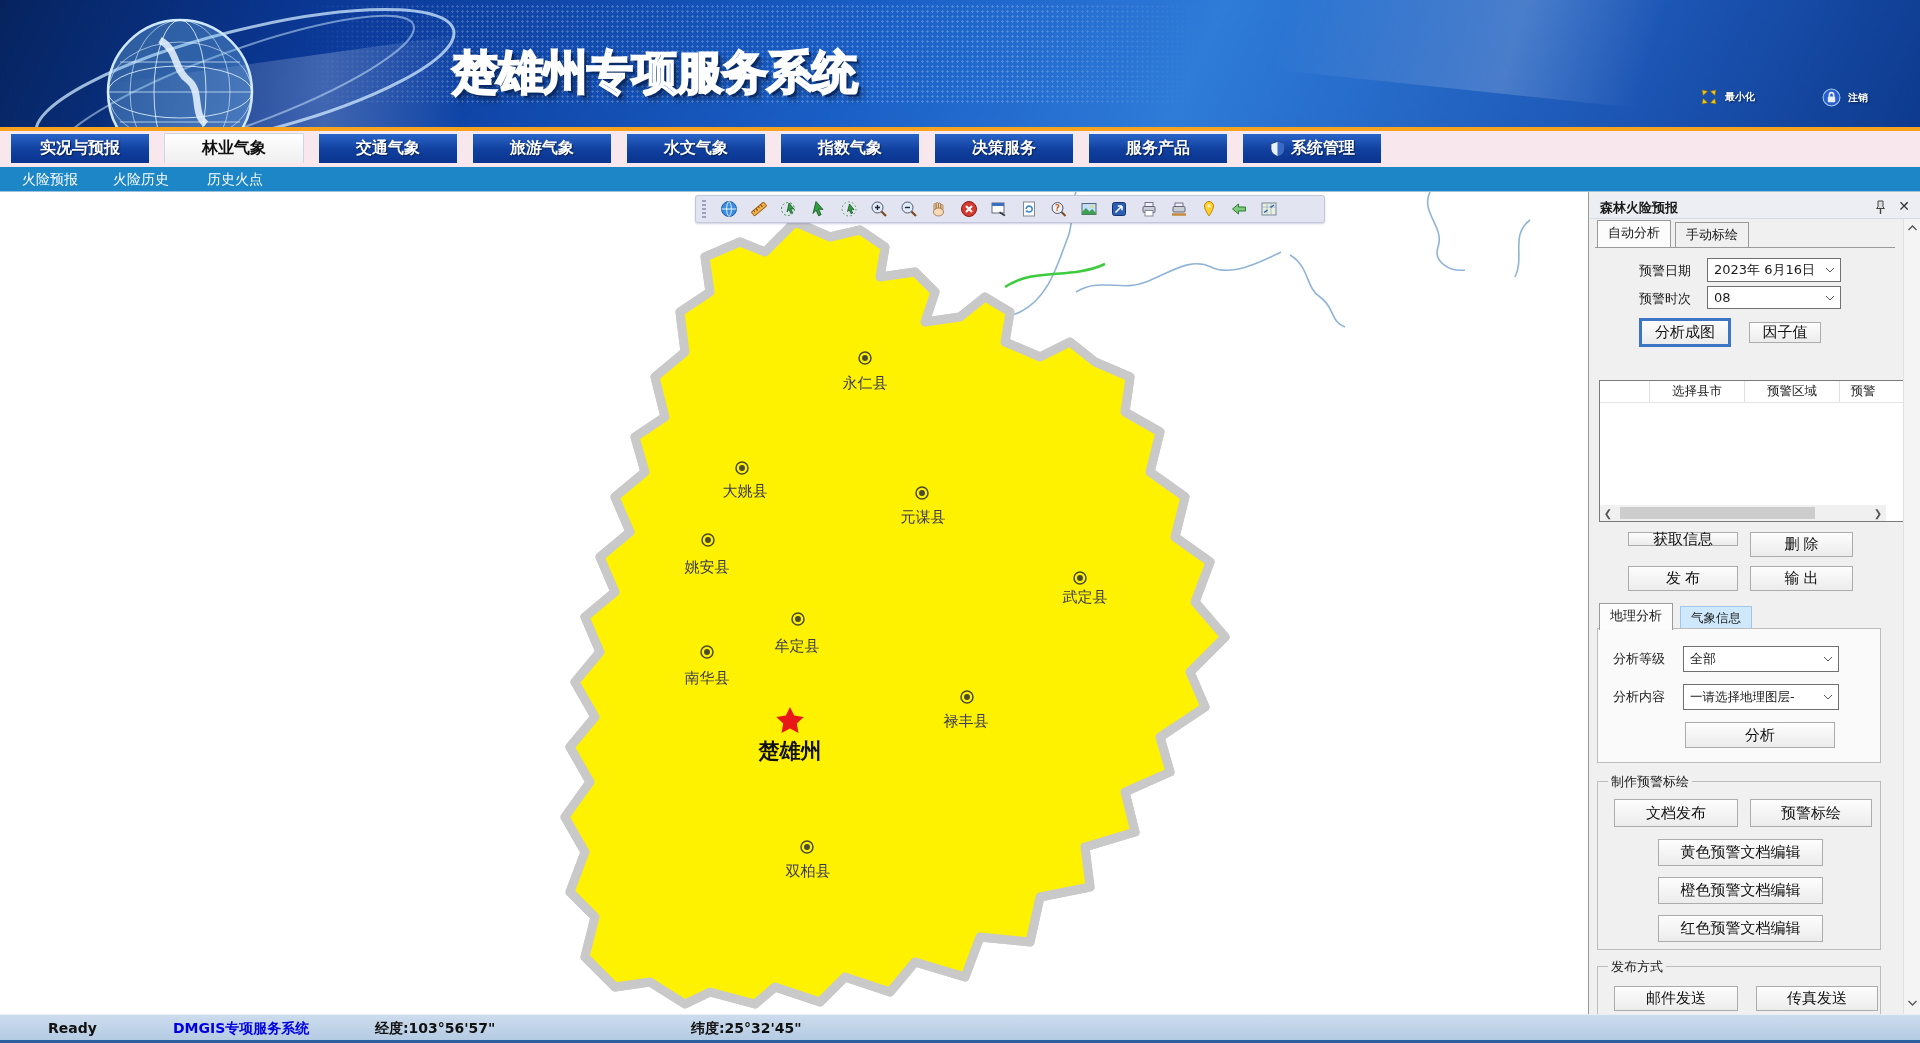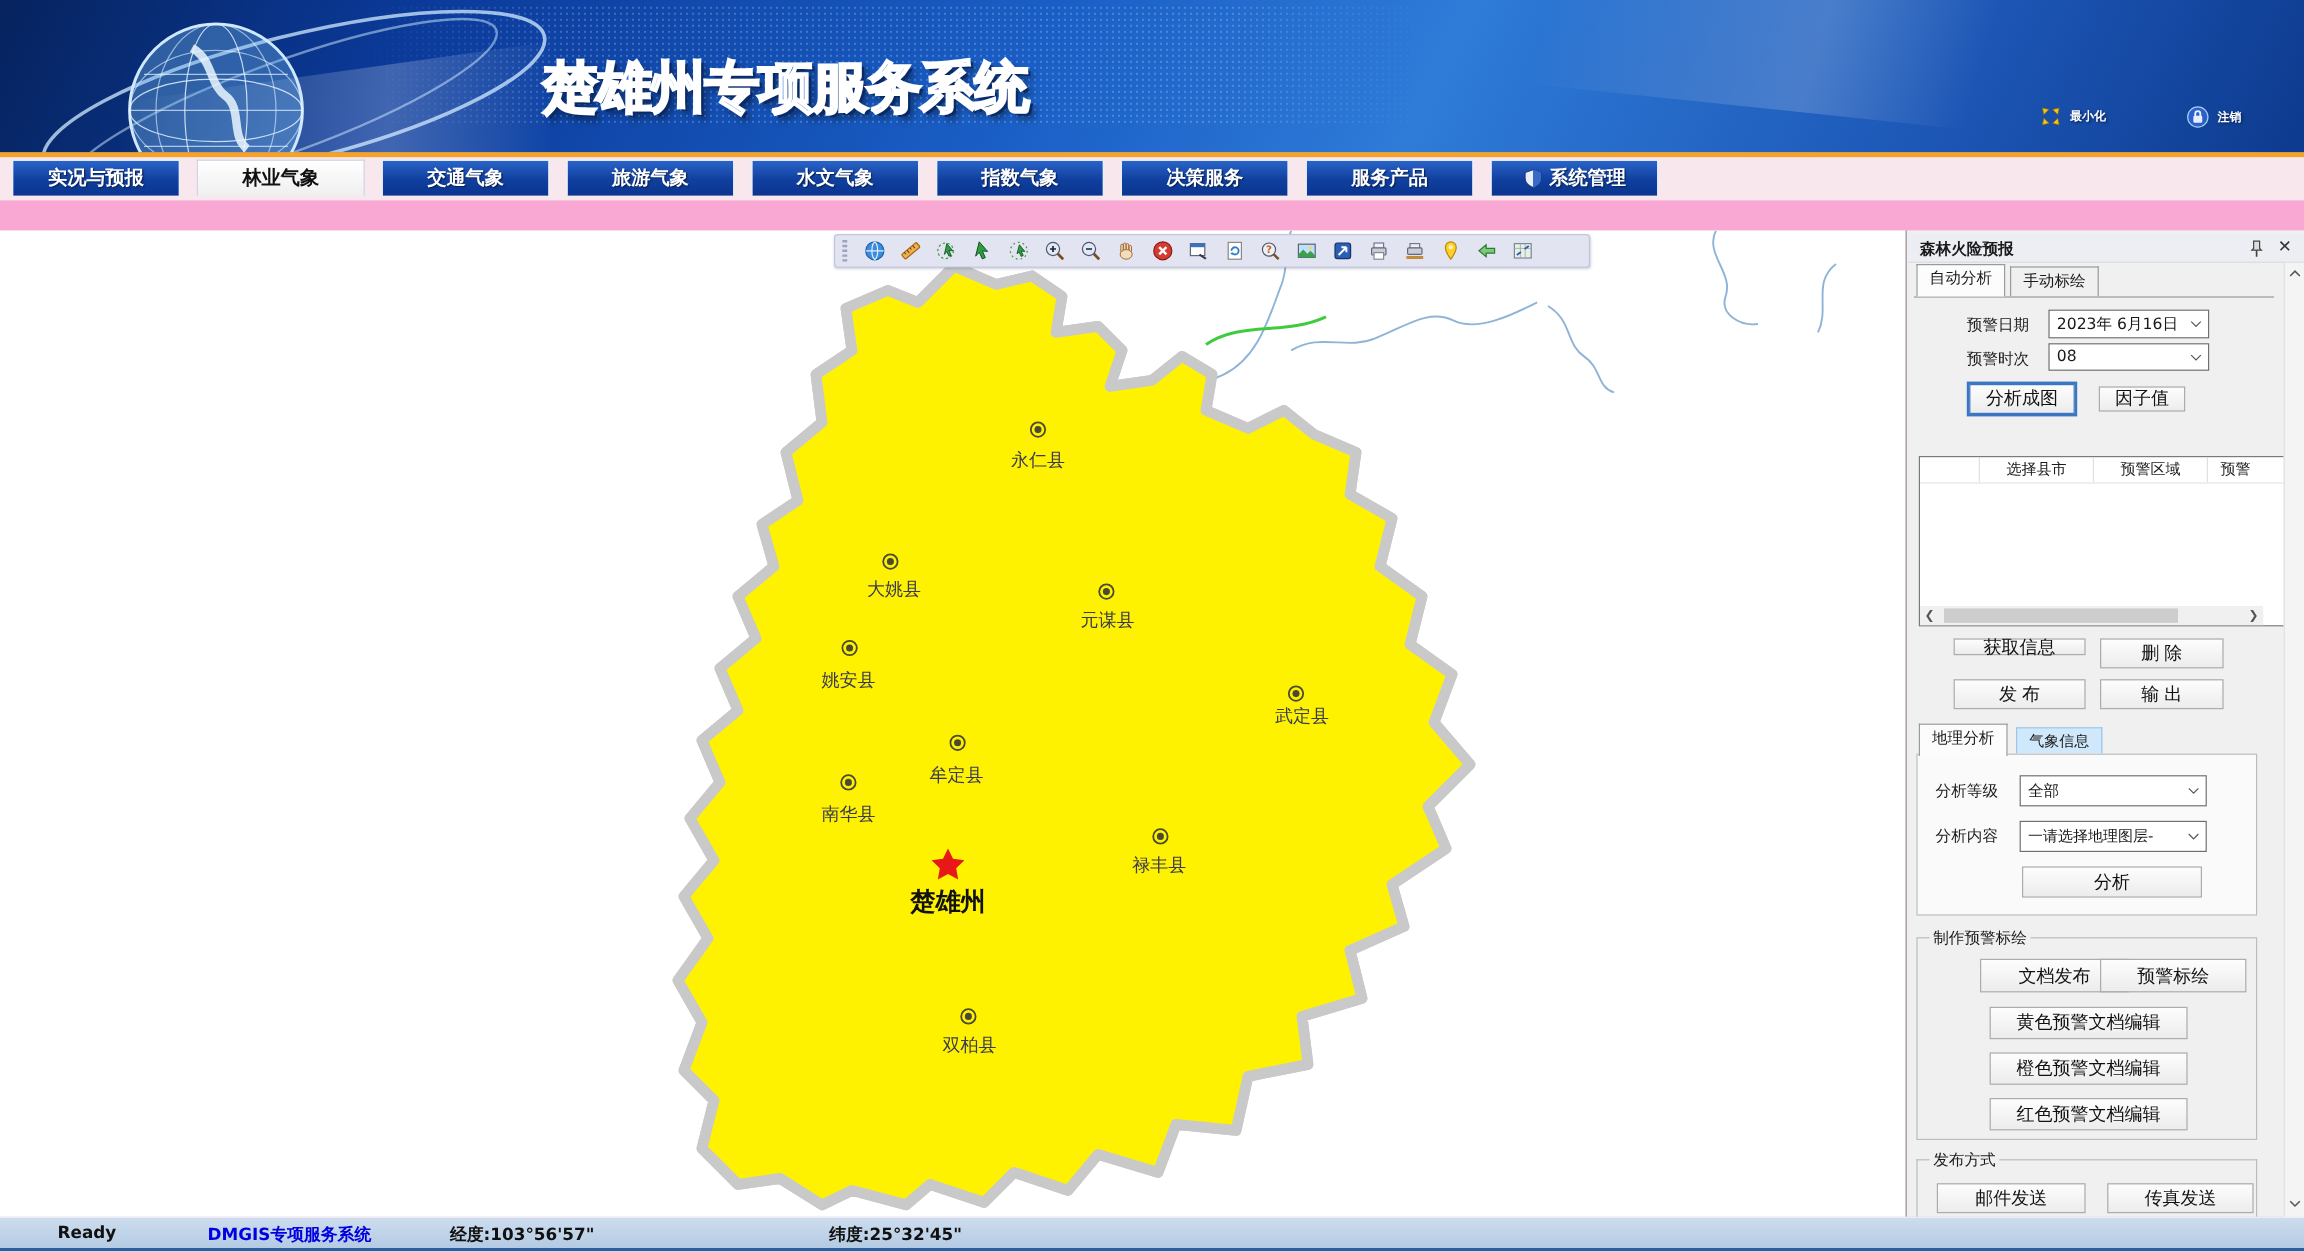--- a/index.html
+++ b/index.html
@@ -1,17 +1,17 @@
 <!DOCTYPE html>
 <html><head>
 <meta charset="utf-8">
 <style>
   * { margin:0; padding:0; box-sizing:border-box; }
   body { font-family:"DejaVu Sans","Liberation Sans",sans-serif; }
-  .screen { position:relative; width:1920px; height:1043px; overflow:hidden; background:#f9a8d4;padding-left:28px; }
+  .screen { position:relative; width:1920px; height:1043px; overflow:hidden; background:#4c1d95;padding-left:28px; }
 
   
   .banner { position:absolute; left:0; top:0; width:1920px; height:127px;
     background:linear-gradient(115deg,#06235e 0%,#0b3a9a 18%,#1a5fc6 45%,#2e7bd8 62%,#1c55b4 85%,#0d3a8e 100%); overflow:hidden; }
   .banner .streak1 { position:absolute; left:-80px; top:48px; width:900px; height:140px;
     background:linear-gradient(100deg,rgba(255,255,255,0) 20%,rgba(255,255,255,.22) 45%,rgba(255,255,255,0) 60%); transform:rotate(-8deg); }
   .banner .streak2 { position:absolute; right:0px; top:-30px; width:900px; height:120px;
     background:linear-gradient(100deg,rgba(255,255,255,0) 30%,rgba(255,255,255,.18) 55%,rgba(255,255,255,0) 70%); transform:rotate(6deg); }
   .banner .dots { position:absolute; left:300px; top:4px; width:900px; height:100px; opacity:.30;
     background-image:radial-gradient(rgba(220,238,255,.8) 1px, transparent 1.2px); background-size:5px 5px;
@@ -151,20 +151,25 @@
       </div>
     <div class="mtab" style="left:1242px">
       <svg width="17" height="18" viewBox="0 0 18 18">
         <path d="M9 1l7 2.5v5c0 4-3 6.7-7 8.3-4-1.6-7-4.3-7-8.3v-5z" fill="#e9eff9" stroke="#1c3a78"></path>
         <path d="M9 1l7 2.5v5c0 4-3 6.7-7 8.3z" fill="#3a6ac8"></path>
       </svg>
       <span>系统管理</span>
     </div>
   </div>
 
+  <div class="subnav">
+    <div class="subnav-item" style="left:22px">火险预报</div>
+    <div class="subnav-item" style="left:113px">火险历史</div>
+    <div class="subnav-item" style="left:207px">历史火点</div>
+  </div>
 
   <div class="map-wrap">
     <svg width="1588" height="822" viewBox="0 0 1588 822">
 
       <g fill="none" stroke="#8fb4d8" stroke-width="1.6">
         <path d="M900 146c40-26 80-6 120-26 30-15 38-50 48-75 6-16 2-30 8-45"></path>
         <path d="M1076 100c25-15 45 0 70-10s45-25 65-15 50-5 70-15"></path>
         <path d="M1290 63c20 12 15 32 30 42s10 25 25 30"></path>
         <path d="M1430 0c-10 20 15 35 8 55-5 15 12 25 27 23"></path>
         <path d="M1530 28c-20 15-5 37-15 57"></path>
@@ -530,21 +535,21 @@
     <div class="combo" style="left:94px; top:492px; width:156px; height:26px; z-index:2; font-size:12.5px;">
       <span>一请选择地理图层-</span>
       <svg class="chev" width="10" height="6">
           <path d="M1 1l4 4 4-4" stroke="#555" fill="none"></path>
         </svg>
     </div>
     <button class="pbtn" style="left:96px; top:530px; width:150px; height:26px; z-index:2;">分析</button>
 
     <div class="groupbox" style="left:8px; top:589px; width:284px; height:169px;"></div>
     <span class="group-label" style="left:19px; top:581px; z-index:2;">制作预警标绘</span>
-    <button class="pbtn" style="left:25px; top:607px; width:124px; height:28px; z-index:2;margin-left:36px;">文档发布</button>
+    <button class="pbtn" style="left:25px; top:607px; width:124px; height:28px; z-index:2;">文档发布</button>
     <button class="pbtn" style="left:161px; top:607px; width:122px; height:28px; z-index:2;">预警标绘</button>
     <button class="pbtn" style="left:69px; top:647px; width:165px; height:27px; z-index:2;">黄色预警文档编辑</button>
     <button class="pbtn" style="left:69px; top:685px; width:165px; height:27px; z-index:2;">橙色预警文档编辑</button>
     <button class="pbtn" style="left:69px; top:723px; width:165px; height:27px; z-index:2;">红色预警文档编辑</button>
 
     <div class="groupbox" style="left:8px; top:774px; width:284px; height:48px; border-bottom:none;"></div>
     <span class="group-label" style="left:19px; top:766px; z-index:2;">发布方式</span>
     <button class="pbtn" style="left:25px; top:794px; width:124px; height:25px; z-index:2;">邮件发送</button>
     <button class="pbtn" style="left:167px; top:794px; width:122px; height:25px; z-index:2;">传真发送</button>
 

